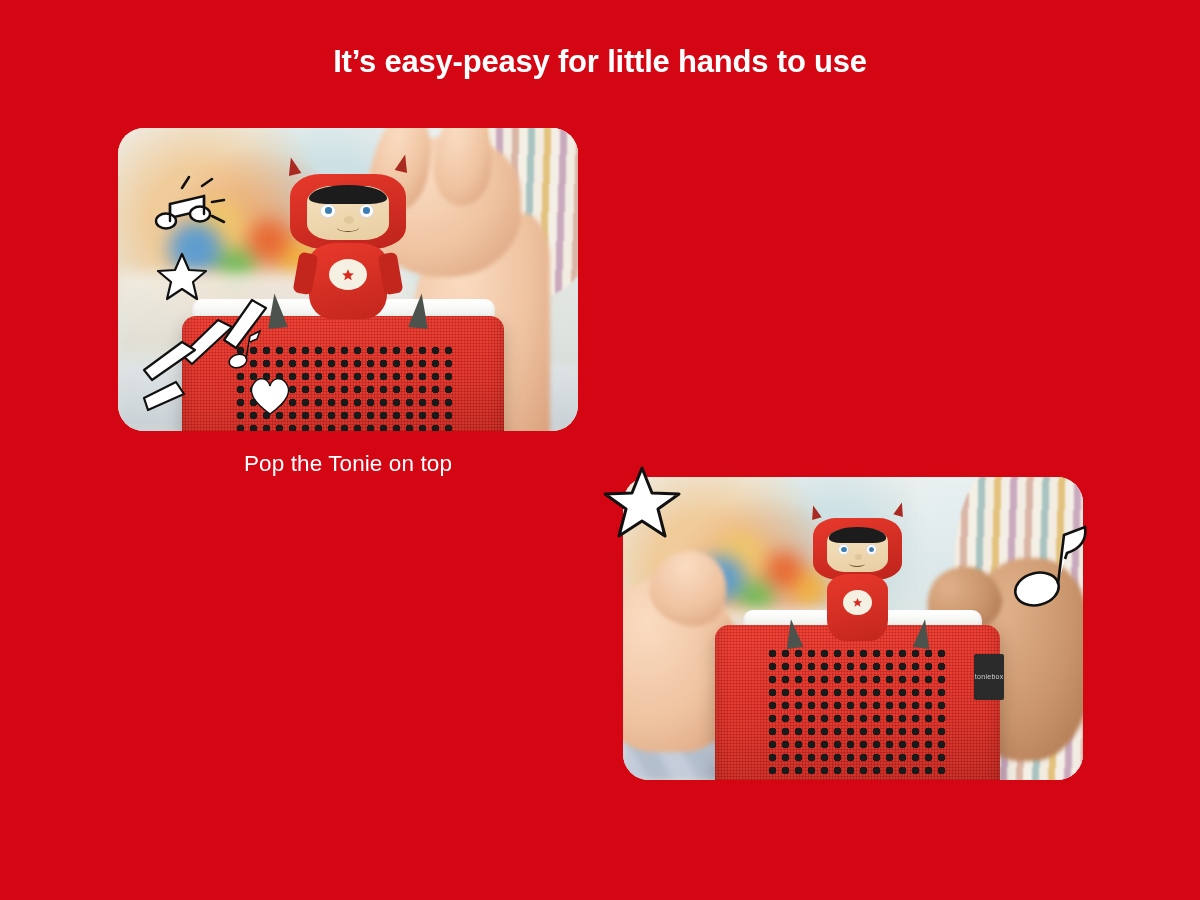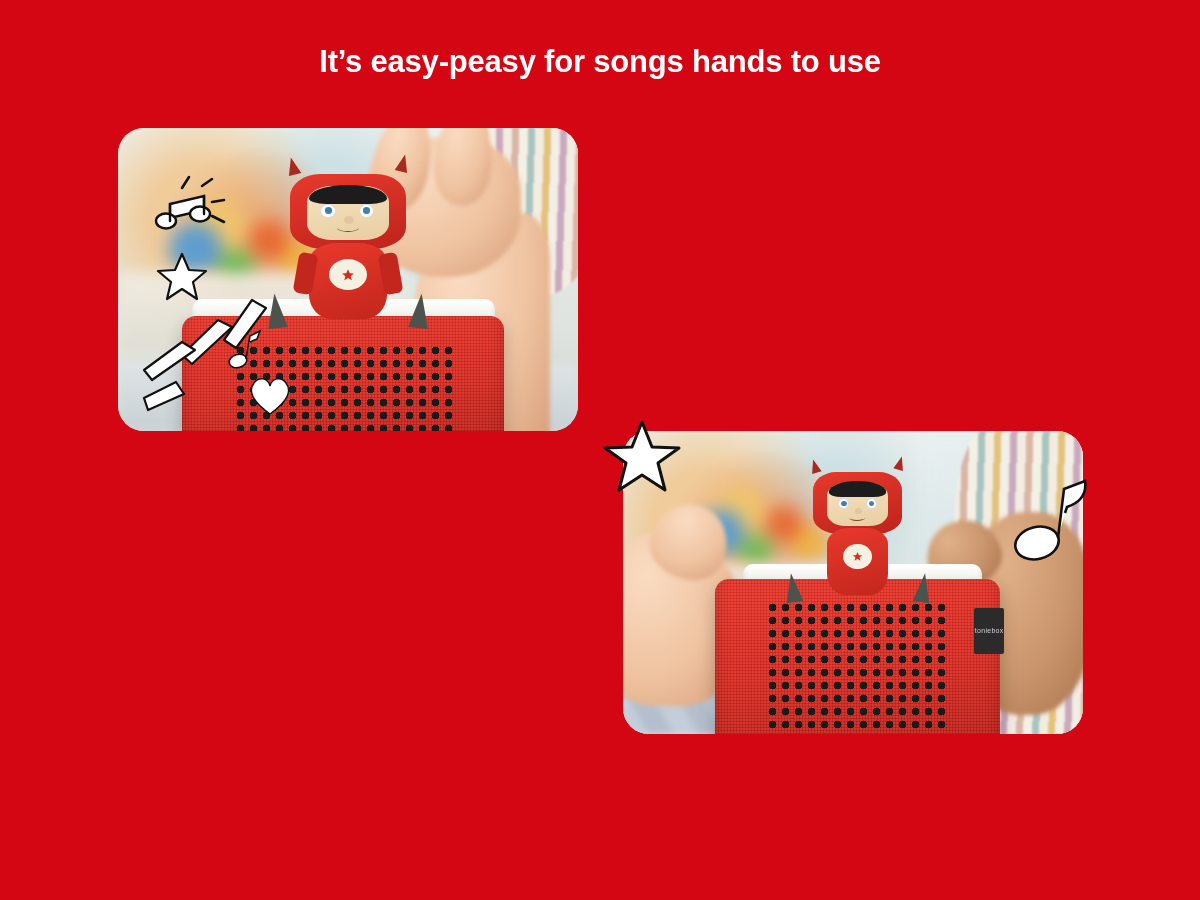--- a/index.html
+++ b/index.html
@@ -243,21 +243,21 @@
   
   .doodle { position: absolute; z-index: 12; }
   .doodle svg { display: block; overflow: visible; }
 
   
   .cellwrap { position: relative; }
 </style>
 </head>
 <body>
 
-<div class="headline">It’s easy-peasy for songs hands to use</div>
+<div class="headline">It’s easy-peasy for little hands to use</div>
 
 <div class="grid">
 
   <div class="cell cell-1 cellwrap">
     <div class="panel">
       <div class="scene">
         <div class="bg-room"></div>
         <div class="bg-window"></div>
         <div class="bg-toys"></div>
         <div class="bg-shelf"></div>
@@ -345,20 +345,21 @@
       <div class="doodle" style="left:108px;top:200px;">
         <svg width="42" height="44" viewBox="0 0 42 44">
           <g fill="#fff" stroke="#111" stroke-width="1.6">
             <ellipse cx="12" cy="33" rx="9" ry="6.5" transform="rotate(-16 12 33)"></ellipse>
             <path d="M20 31 L24 8 L34 3 L31 11 L24 14"></path>
           </g>
         </svg>
       </div>
     </div>
 
+    <div class="caption">Pop the Tonie on top</div>
   </div>
 
   <div class="cell cell-2 cellwrap">
     <div class="panel">
       <div class="scene">
         <div class="bg-room"></div>
         <div class="bg-window" style="right:2%;top:0;width:34%;height:46%;"></div>
         <div class="bg-toys" style="left:14%;top:16%;width:34%;height:34%;"></div>
         <div class="bg-shelf" style="left:0;top:44%;width:46%;height:22%;"></div>
         <div class="bg-blanket" style="height:26%;"></div>

